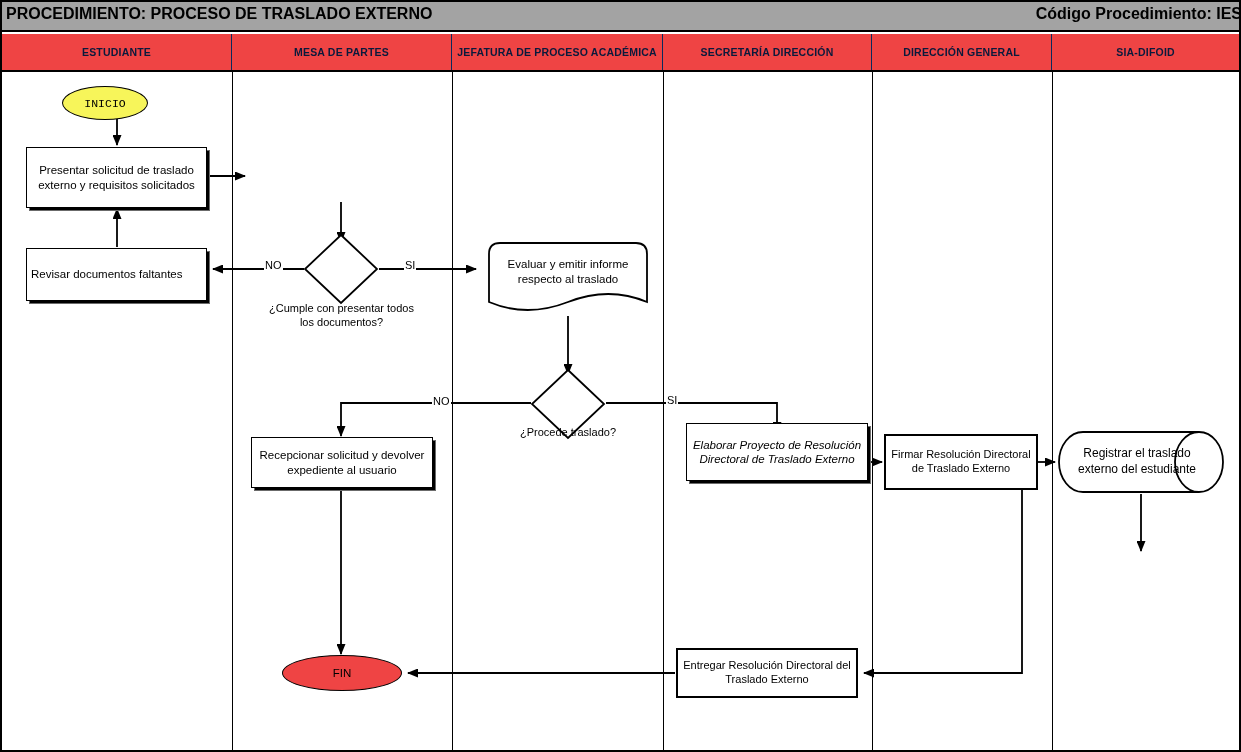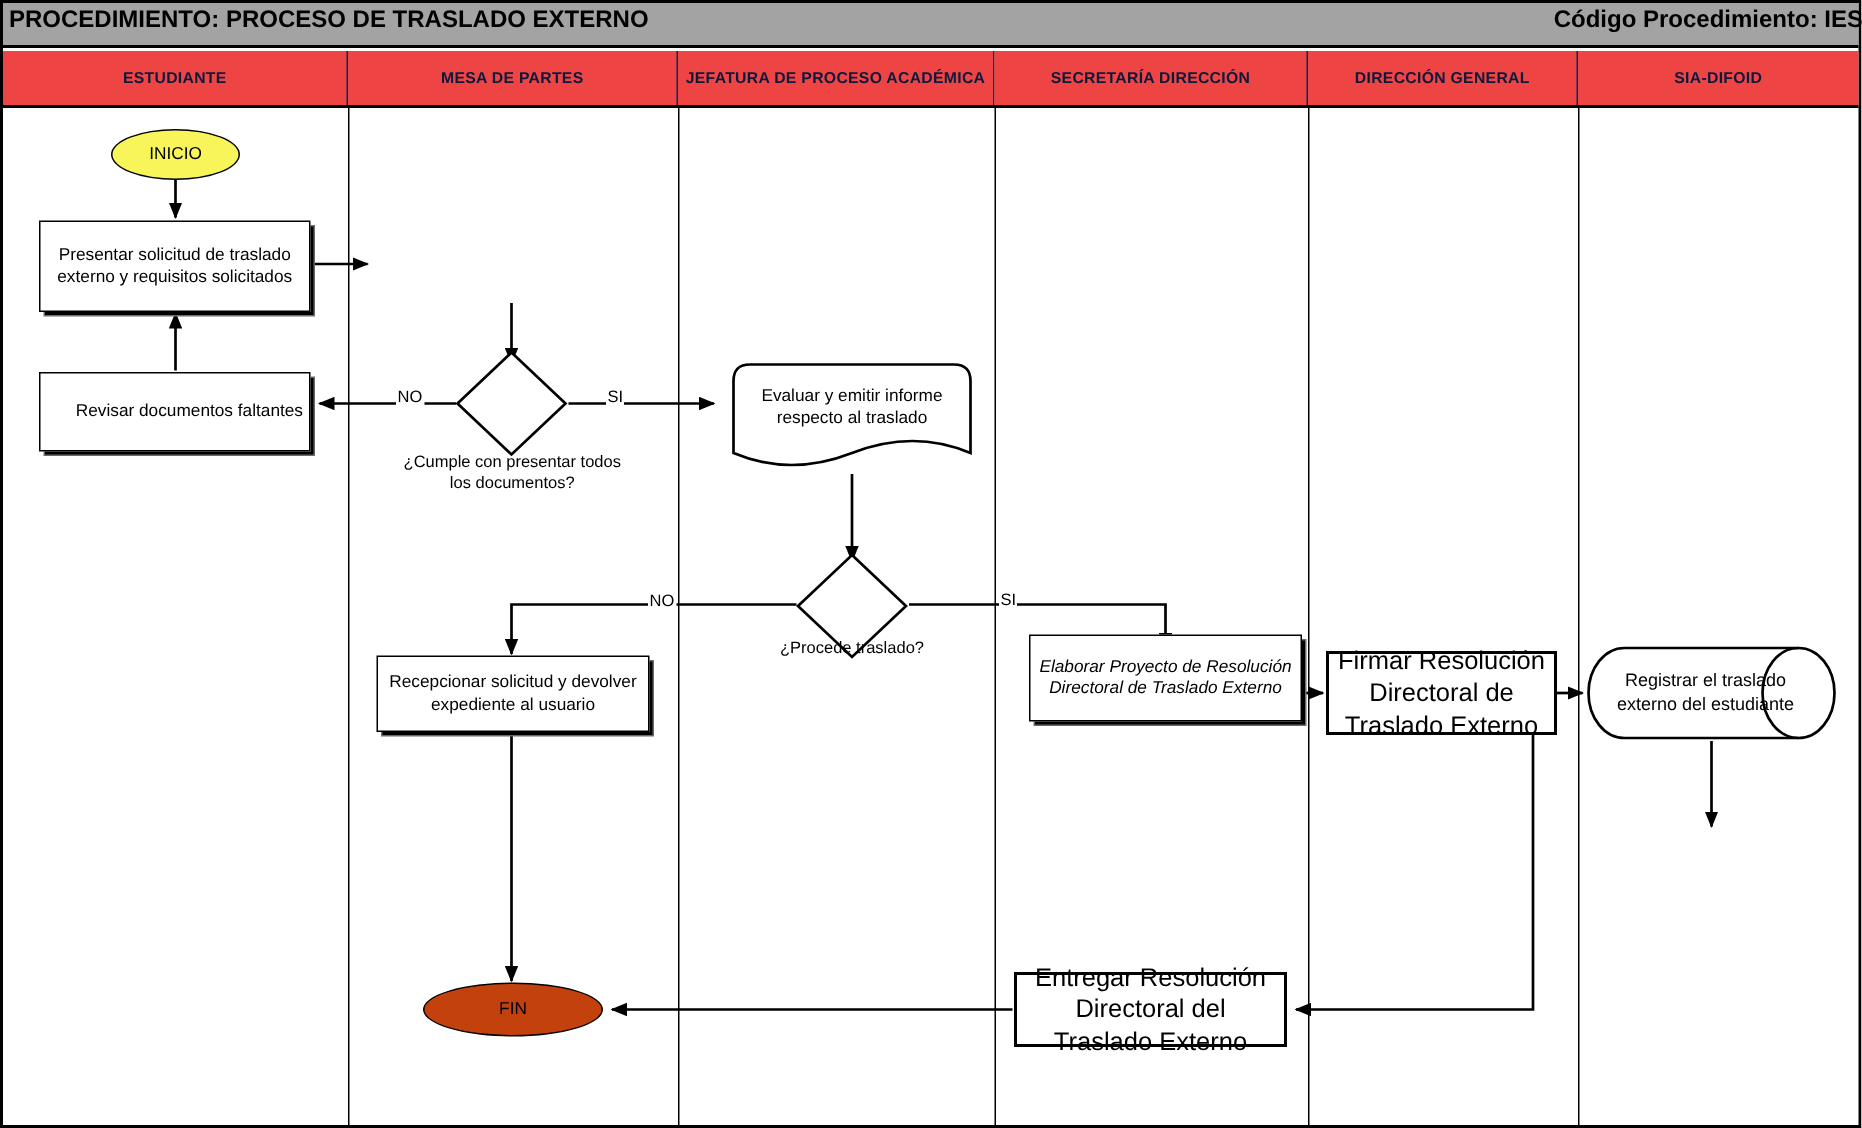--- a/index.html
+++ b/index.html
@@ -43,35 +43,35 @@
   .lane-sep{
     position:absolute; top:70px; width:1px; height:678px; background:#000;
   }
   
   #wires{ position:absolute; left:0; top:0; width:1237px; height:748px; pointer-events:none; }
   
   .node{ position:absolute; }
   .proc{
     border:1.5px solid #000; background:#fff;
     box-shadow:3px 3px 0 -1px #000, 3px 3px 0 0 #6b6b6b;
-    display:flex; align-items:center; justify-content:flex-end; text-align:center;
+    display:flex; align-items:center; justify-content:flex-start; text-align:center;
     font-size:11.5px; color:#000; line-height:1.25; padding:2px 4px;
   }
   .proc-noshadow{
     border:1.5px solid #000; background:#fff;
     display:flex; align-items:center; justify-content:center; text-align:center;
-    font-size:17px; color:#000; line-height:1.25; padding:2px 4px;
+    font-size:11px; color:#000; line-height:1.25; padding:2px 4px;
   }
   .term{
     display:flex; align-items:center; justify-content:center; text-align:center;
     border:1.5px solid #000; border-radius:50%;
     font-size:11.5px; color:#000;
   }
   .term.start{ background:#f7f55a; }
-  .term.end{ background:#c2410c;align-items:center; }
+  .term.end{ background:#ef4444;align-items:center; }
   .diamond-wrap{ position:absolute; }
   .diamond{
     width:100%; height:100%;
   }
   .dec-label{
     position:absolute; text-align:center; font-size:11px; color:#000; line-height:1.25;
     white-space:nowrap;
   }
   .doc-shape{ position:absolute; }
   .doc-text{
@@ -147,21 +147,21 @@
       <path d="M1139,492 L1139,549" marker-end="url(#ah)"></path>
 
       <path d="M1020,488 L1020,671 L862,671" marker-end="url(#ah)"></path>
 
       <path d="M673,671 L406,671" marker-end="url(#ah)"></path>
 
       <path d="M339,486 L339,652" marker-end="url(#ah)"></path>
     </g>
   </svg>
 
-  <div class="node term start" style="left:72px; top:84px; width:86px; height:34px;">
+  <div class="node term start" style="left:60px; top:84px; width:86px; height:34px;font-family:Liberation Mono, monospace;">
     <span>INICIO</span>
   </div>
 
   <div class="node proc" style="left:24px; top:145px; width:181px; height:61px;">
     <span>Presentar solicitud de traslado externo y requisitos solicitados</span>
   </div>
 
   <div class="node proc" style="left:24px; top:246px; width:181px; height:53px;">
     <span>Revisar documentos faltantes</span>
   </div>

